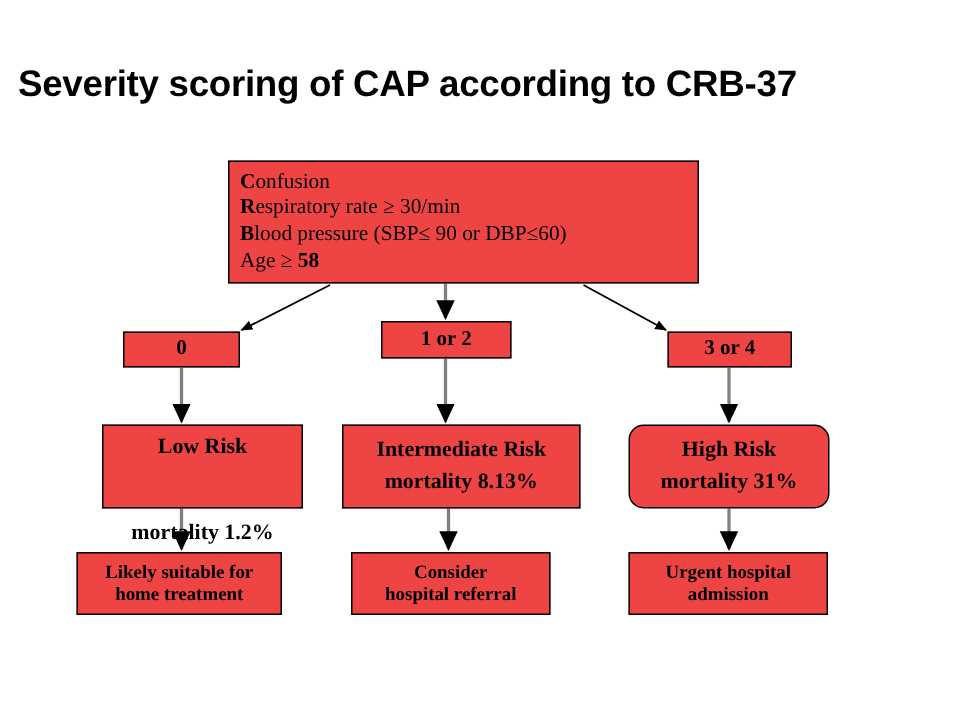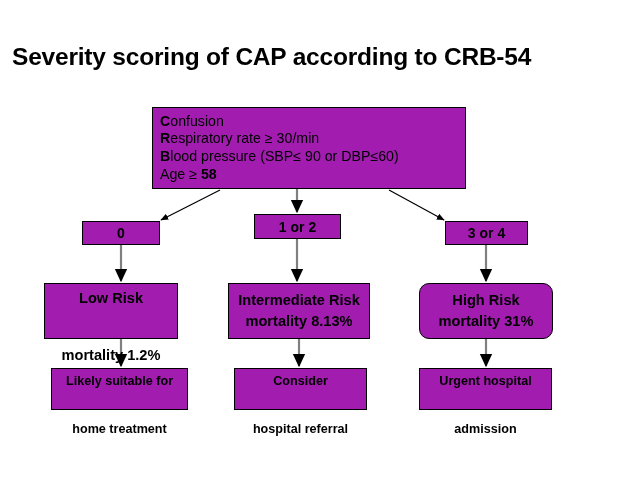--- a/index.html
+++ b/index.html
@@ -31,27 +31,28 @@
     font-weight: bold;
     letter-spacing: -0.2px;
     white-space: nowrap;
     line-height: 1.1;
   }
 
   .box {
     position: absolute;
     box-sizing: border-box;
     border: 1.6px solid #000000;
-    background: #a21caf;
+    background: #ef4444;
     display: flex;
     flex-direction: column;
     align-items: center;
     justify-content: center;
     text-align: center;
     z-index: 3;
+    font-family: Liberation Serif, serif;
   }
 
   
   #criteria-box {
     left: 152px;
     top: 107px;
     width: 314px;
     height: 82px;
     align-items: flex-start;
     justify-content: center;
@@ -76,31 +77,31 @@
   #score-box-3-4 { left: 445px; top: 221px; width: 83px;  height: 24px; align-items: center; }
 
   
   .risk-box {
     font-size: 14.6px;
     font-weight: bold;
     justify-content: space-around;
     padding: 6px 0;
   }
   .risk-box .line { line-height: 17px; white-space: nowrap; }
-  #risk-box-low  { left: 44px;  top: 283px; width: 134px; height: 56px; gap: 40px; }
-  #risk-box-int  { left: 228px; top: 283px; width: 142px; height: 56px; }
+  #risk-box-low  { left: 68px;  top: 283px; width: 134px; height: 56px; gap: 40px; }
+  #risk-box-int  { left: 228px; top: 283px; width: 159px; height: 56px; }
   #risk-box-high { left: 419px; top: 283px; width: 134px; height: 56px; border-radius: 10px; }
 
   
   .action-box {
     font-size: 12.6px;
     font-weight: bold;
     border-width: 1.4px;
   }
-  .action-box .line { line-height: 15.5px; white-space: nowrap; margin-top: 33px; }
+  .action-box .line { line-height: 15.5px; white-space: nowrap; }
   #action-box-home     { left: 51px;  top: 368px; width: 137px; height: 42px; }
   #action-box-referral { left: 234px; top: 368px; width: 133px; height: 42px; }
   #action-box-urgent   { left: 419px; top: 368px; width: 133px; height: 42px; }
 </style>
 </head>
 <body>
 
 <svg id="canvas" viewBox="0 0 638 479" xmlns="http://www.w3.org/2000/svg">
   <defs>
     <marker id="ah-black" markerWidth="7" markerHeight="7" refX="5.4" refY="3" orient="auto" markerUnits="strokeWidth">
@@ -119,21 +120,21 @@
 
   <line x1="121" y1="245" x2="121" y2="281" stroke="#808080" stroke-width="2.2" marker-end="url(#ah-black)"></line>
   <line x1="297" y1="239" x2="297" y2="281" stroke="#808080" stroke-width="2.2" marker-end="url(#ah-black)"></line>
   <line x1="486" y1="245" x2="486" y2="281" stroke="#808080" stroke-width="2.2" marker-end="url(#ah-black)"></line>
 
   <line x1="121" y1="339" x2="121" y2="366" stroke="#808080" stroke-width="2.2" marker-end="url(#ah-black)"></line>
   <line x1="299" y1="339" x2="299" y2="366" stroke="#808080" stroke-width="2.2" marker-end="url(#ah-black)"></line>
   <line x1="486" y1="339" x2="486" y2="366" stroke="#808080" stroke-width="2.2" marker-end="url(#ah-black)"></line>
 </svg>
 
-<div class="title">Severity scoring of CAP according to CRB-54</div>
+<div class="title">Severity scoring of CAP according to CRB-37</div>
 
 <div class="box" id="criteria-box">
   <div class="criteria-line">
     <b>C</b><span>onfusion</span>
   </div>
   <div class="criteria-line">
     <b>R</b><span>espiratory rate ≥ 30/min</span>
   </div>
   <div class="criteria-line">
     <b>B</b><span>lood pressure (SBP≤ 90 or DBP≤60)</span>

